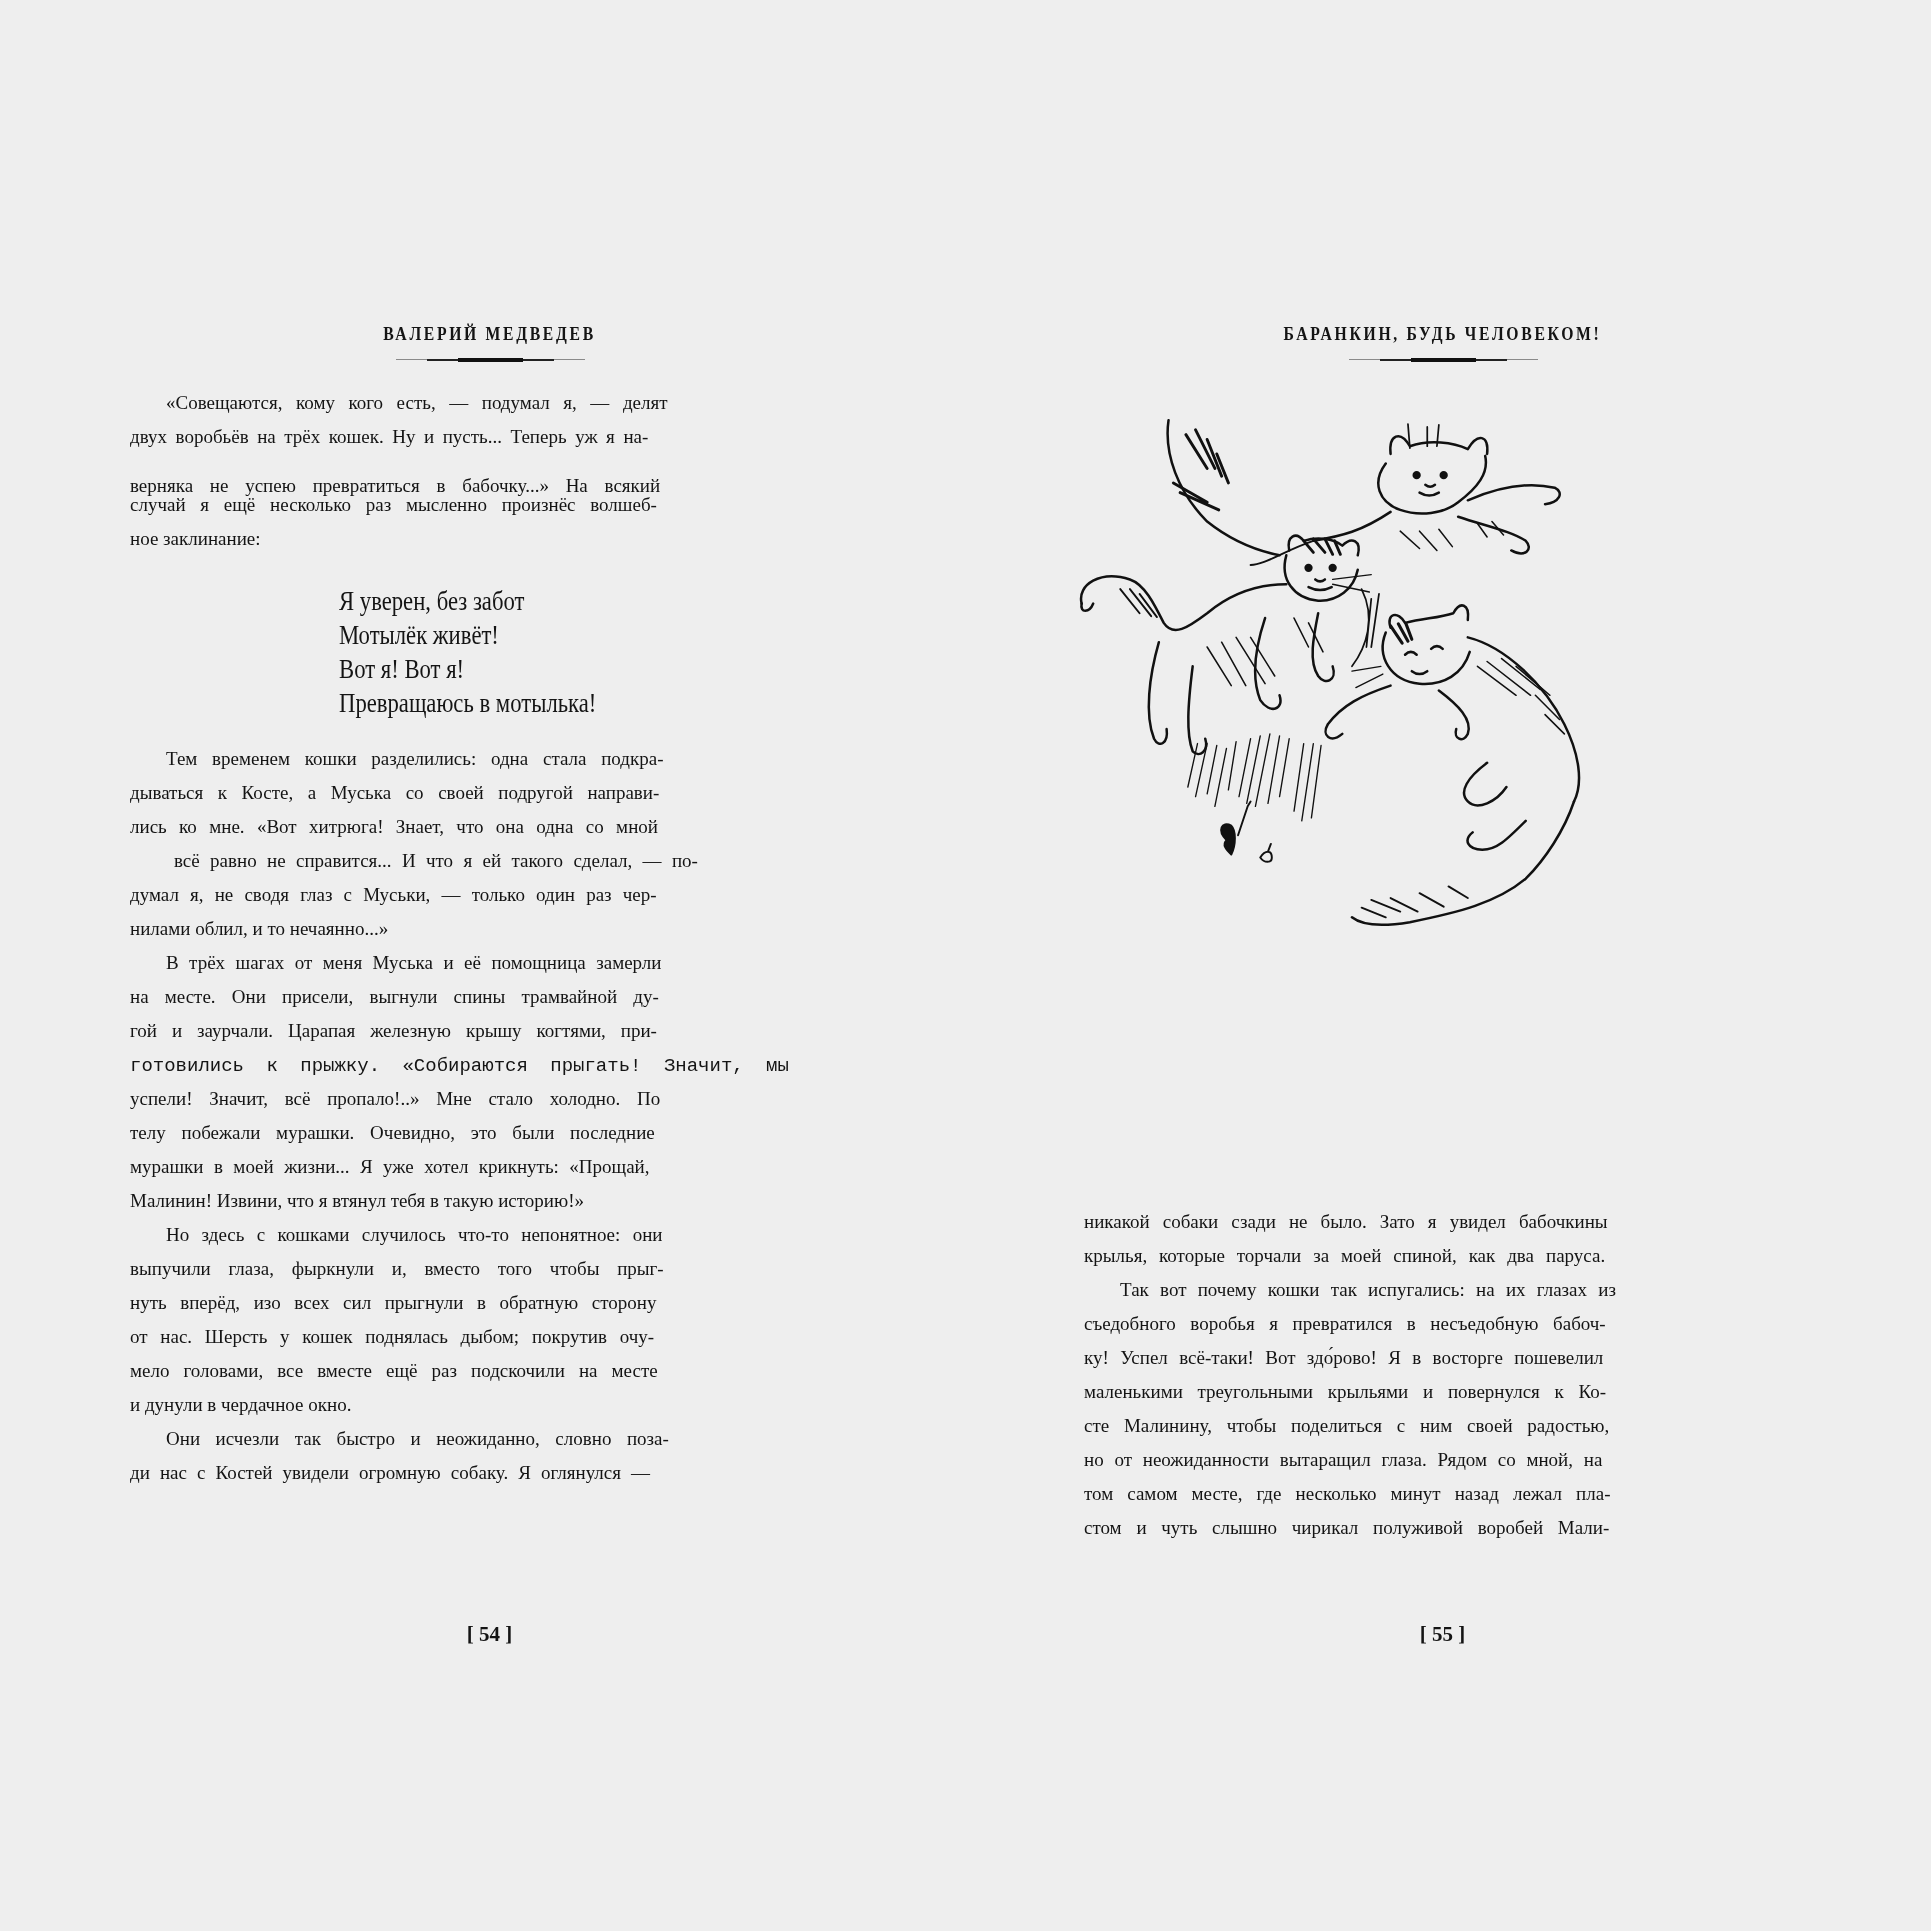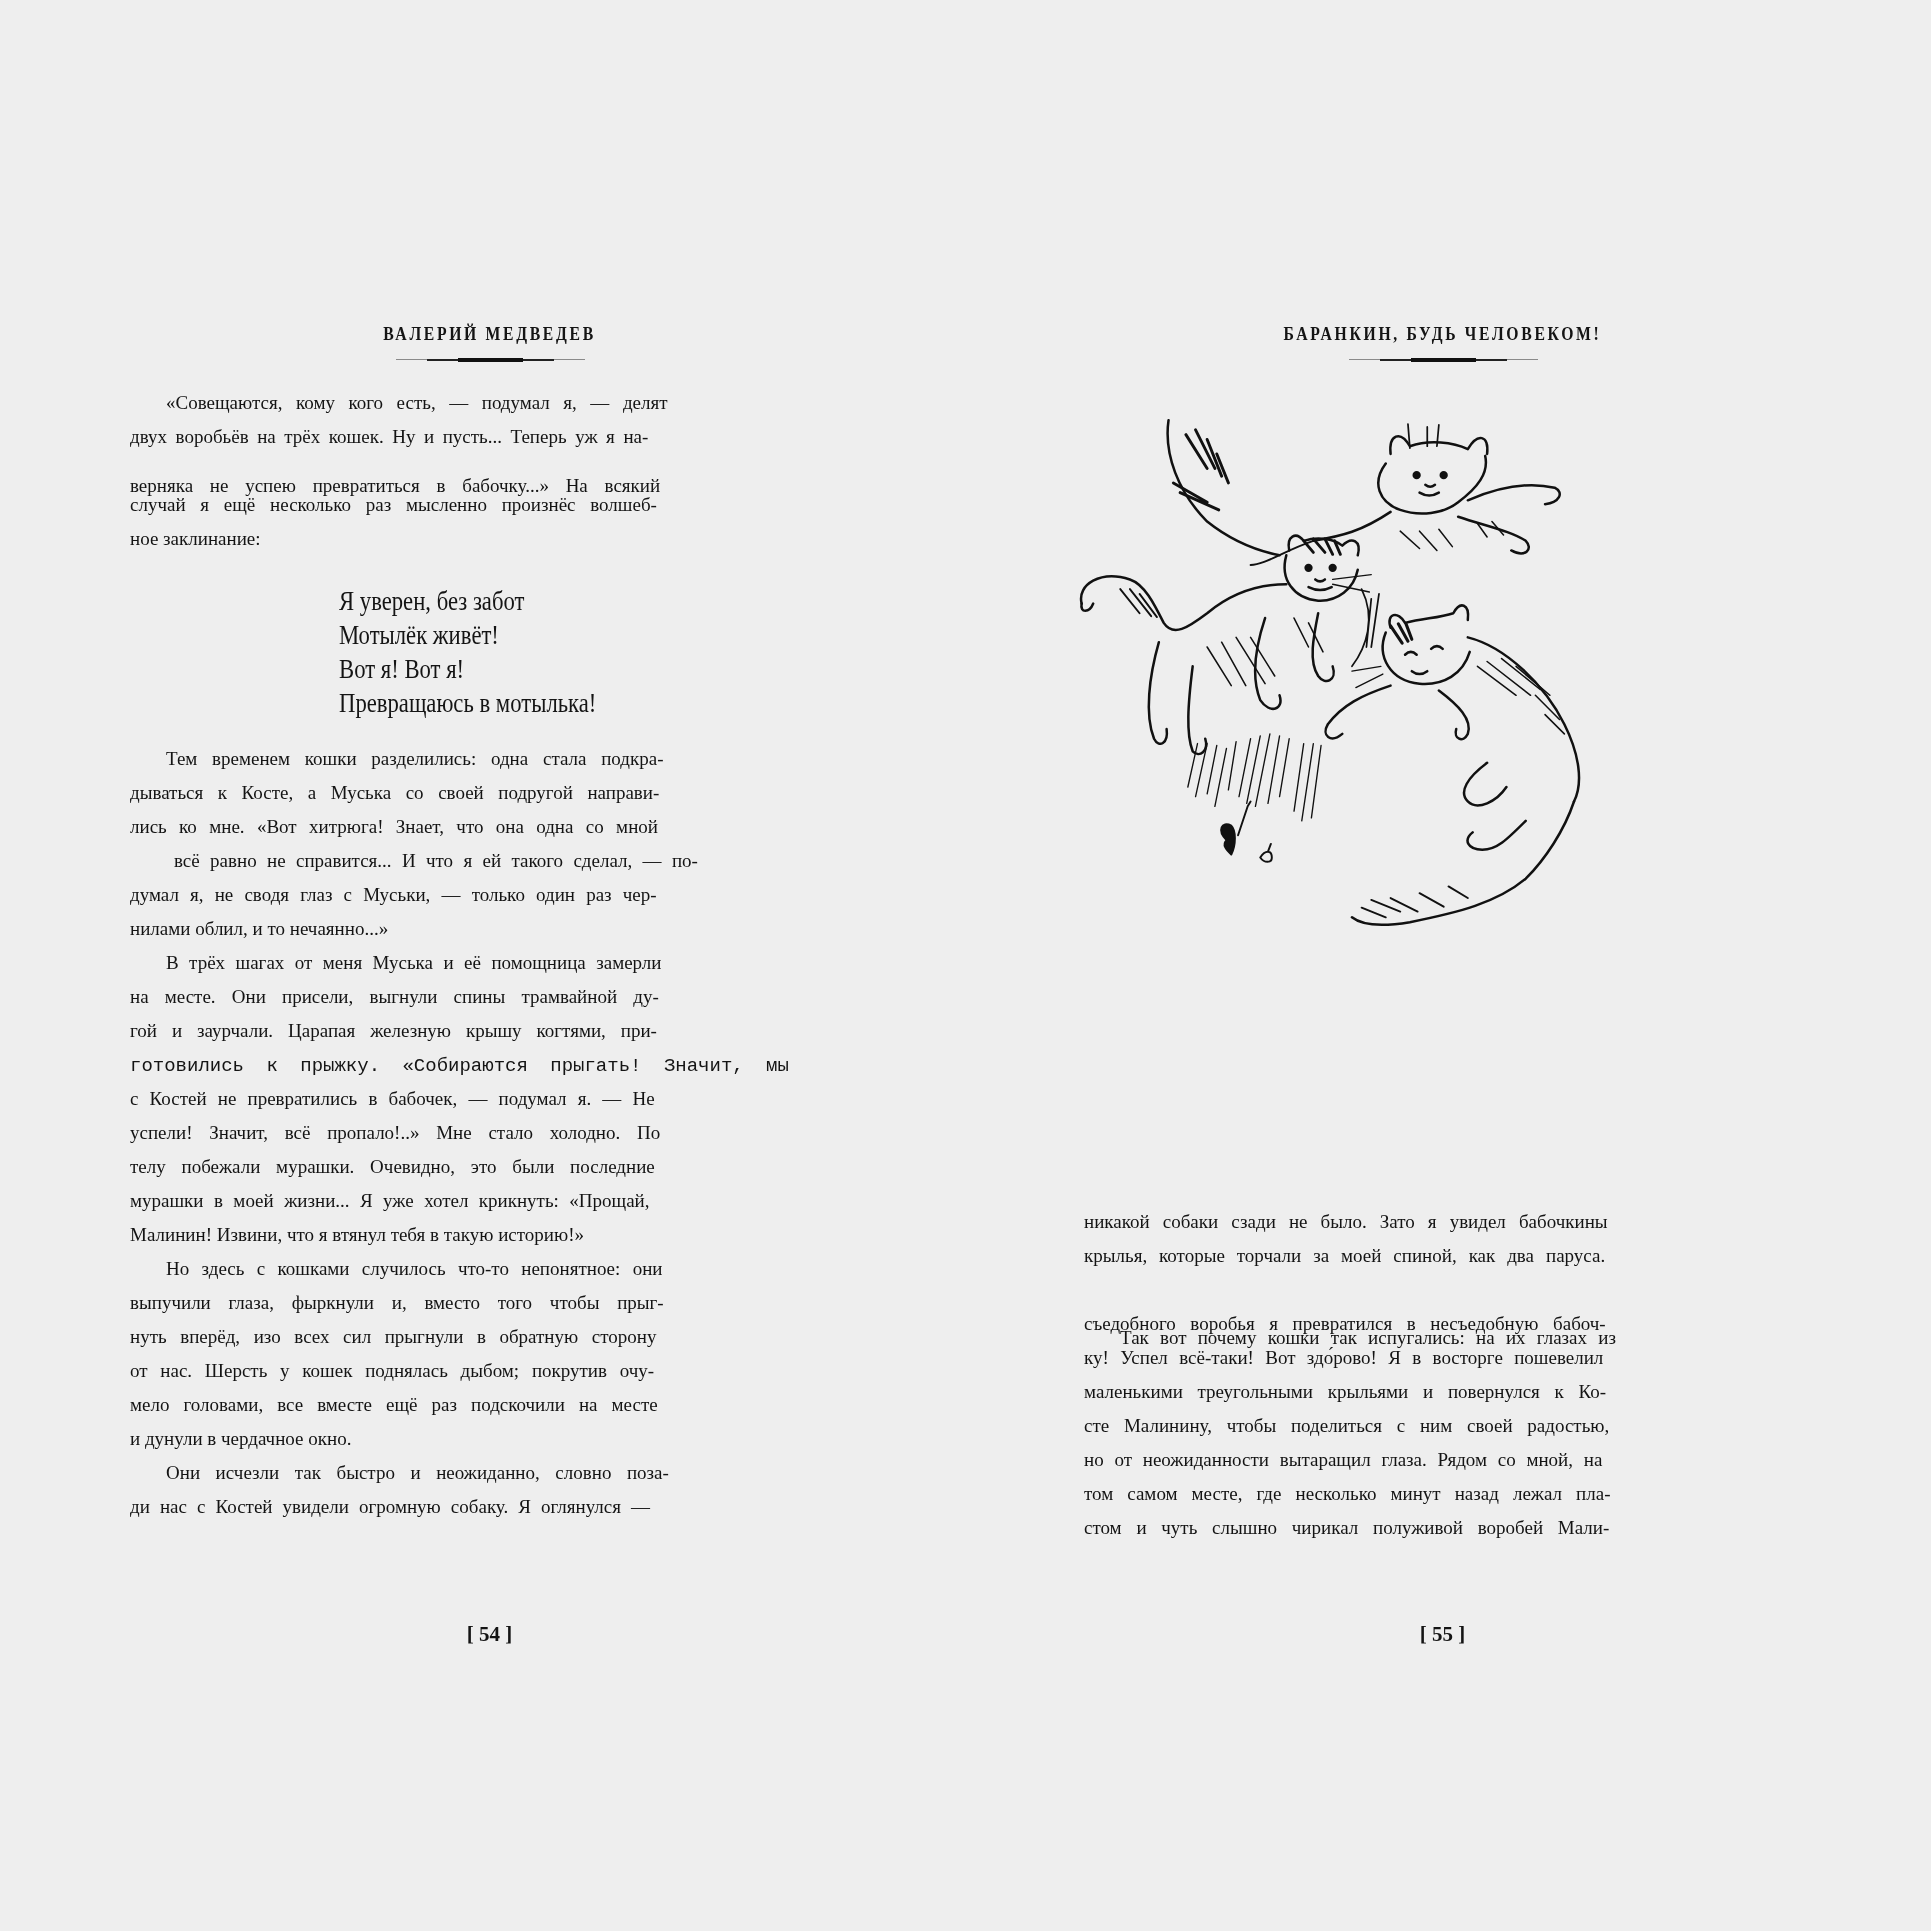--- a/index.html
+++ b/index.html
@@ -99,21 +99,20 @@
       <span class="line full indent"><span style="display: inline-block; white-space: nowrap; word-spacing: 10px;">Тем временем кошки разделились: одна стала подкра-</span></span>
       <span class="line full"><span style="display: inline-block; white-space: nowrap; word-spacing: 9.8px;">дываться к Косте, а Муська со своей подругой направи-</span></span>
       <span class="line full"><span style="display: inline-block; white-space: nowrap; word-spacing: 7.6px;">лись ко мне. «Вот хитрюга! Знает, что она одна со мной</span></span>
       <span class="line full"><span style="display: inline-block; white-space: nowrap; word-spacing: 5.6px; margin-left: 44px;">всё равно не справится... И что я ей такого сделал, — по-</span></span>
       <span class="line full"><span style="display: inline-block; white-space: nowrap; word-spacing: 6.4px;">думал я, не сводя глаз с Муськи, — только один раз чер-</span></span>
       <span class="line"><span style="display: inline-block; white-space: nowrap;">нилами облил, и то нечаянно...»</span></span>
       <span class="line full indent"><span style="display: inline-block; white-space: nowrap; word-spacing: 5.7px;">В трёх шагах от меня Муська и её помощница замерли</span></span>
       <span class="line full"><span style="display: inline-block; white-space: nowrap; word-spacing: 11.4px;">на месте. Они присели, выгнули спины трамвайной ду-</span></span>
       <span class="line full"><span style="display: inline-block; white-space: nowrap; word-spacing: 10.2px;">гой и заурчали. Царапая железную крышу когтями, при-</span></span>
       <span class="line full"><span style="display: inline-block; white-space: nowrap; word-spacing: 11px; font-family: Liberation Mono, monospace;">готовились к прыжку. «Собираются прыгать! Значит, мы</span></span>
-      <span class="line full"><span style="display: inline-block; white-space: nowrap; word-spacing: 6.4px;">с Костей не превратились в бабочек, — подумал я. — Не</span></span>
       <span class="line full"><span style="display: inline-block; white-space: nowrap; word-spacing: 12px;">успели! Значит, всё пропало!..» Мне стало холодно. По</span></span>
       <span class="line full"><span style="display: inline-block; white-space: nowrap; word-spacing: 11px;">телу побежали мурашки. Очевидно, это были последние</span></span>
       <span class="line full"><span style="display: inline-block; white-space: nowrap; word-spacing: 5.7px;">мурашки в моей жизни... Я уже хотел крикнуть: «Прощай,</span></span>
       <span class="line"><span style="display: inline-block; white-space: nowrap;">Малинин! Извини, что я втянул тебя в такую историю!»</span></span>
       <span class="line full indent"><span style="display: inline-block; white-space: nowrap; word-spacing: 7.6px;">Но здесь с кошками случилось что-то непонятное: они</span></span>
       <span class="line full"><span style="display: inline-block; white-space: nowrap; word-spacing: 13px;">выпучили глаза, фыркнули и, вместо того чтобы прыг-</span></span>
       <span class="line full"><span style="display: inline-block; white-space: nowrap; word-spacing: 8.8px;">нуть вперёд, изо всех сил прыгнули в обратную сторону</span></span>
       <span class="line full"><span style="display: inline-block; white-space: nowrap; word-spacing: 8px;">от нас. Шерсть у кошек поднялась дыбом; покрутив очу-</span></span>
       <span class="line full"><span style="display: inline-block; white-space: nowrap; word-spacing: 9.3px;">мело головами, все вместе ещё раз подскочили на месте</span></span>
       <span class="line"><span style="display: inline-block; white-space: nowrap;">и дунули в чердачное окно.</span></span>
@@ -196,21 +195,21 @@
         <path d="M160 460 C 150 450, 155 440, 165 445 C 170 450, 170 465, 165 475 C 160 470, 155 465, 160 460 Z" fill="#111"></path>
         <path d="M172 455 l 10 -30 M 182 425 l 3 -5"></path>
         <path d="M195 478 c 5 -8, 12 -8, 12 0 c 0 6, -8 6, -12 0 z M 203 472 l 3 -8"></path>
       </g>
     </svg>
   </div>
 
   <div class="text-block" id="right-body">
       <span class="line full"><span style="display: inline-block; white-space: nowrap; word-spacing: 8.3px;">никакой собаки сзади не было. Зато я увидел бабочкины</span></span>
       <span class="line full"><span style="display: inline-block; white-space: nowrap; word-spacing: 7.2px;">крылья, которые торчали за моей спиной, как два паруса.</span></span>
-      <span class="line full indent"><span style="display: inline-block; white-space: nowrap; word-spacing: 6.5px; margin-top: 48px;">Так вот почему кошки так испугались: на их глазах из</span></span>
+      <span class="line full indent"><span style="display: inline-block; white-space: nowrap; word-spacing: 6.5px;">Так вот почему кошки так испугались: на их глазах из</span></span>
       <span class="line full"><span style="display: inline-block; white-space: nowrap; word-spacing: 9.8px;">съедобного воробья я превратился в несъедобную бабоч-</span></span>
       <span class="line full"><span style="display: inline-block; white-space: nowrap; word-spacing: 6.6px;">ку! Успел всё-таки! Вот здо́рово! Я в восторге пошевелил</span></span>
       <span class="line full"><span style="display: inline-block; white-space: nowrap; word-spacing: 10px;">маленькими треугольными крыльями и повернулся к Ко-</span></span>
       <span class="line full"><span style="display: inline-block; white-space: nowrap; word-spacing: 10px;">сте Малинину, чтобы поделиться с ним своей радостью,</span></span>
       <span class="line full"><span style="display: inline-block; white-space: nowrap; word-spacing: 6px;">но от неожиданности вытаращил глаза. Рядом со мной, на</span></span>
       <span class="line full"><span style="display: inline-block; white-space: nowrap; word-spacing: 9.3px;">том самом месте, где несколько минут назад лежал пла-</span></span>
       <span class="line full"><span style="display: inline-block; white-space: nowrap; word-spacing: 10px;">стом и чуть слышно чирикал полуживой воробей Мали-</span></span>
     </div>
 
   <div class="folio">[ 55 ]</div>

